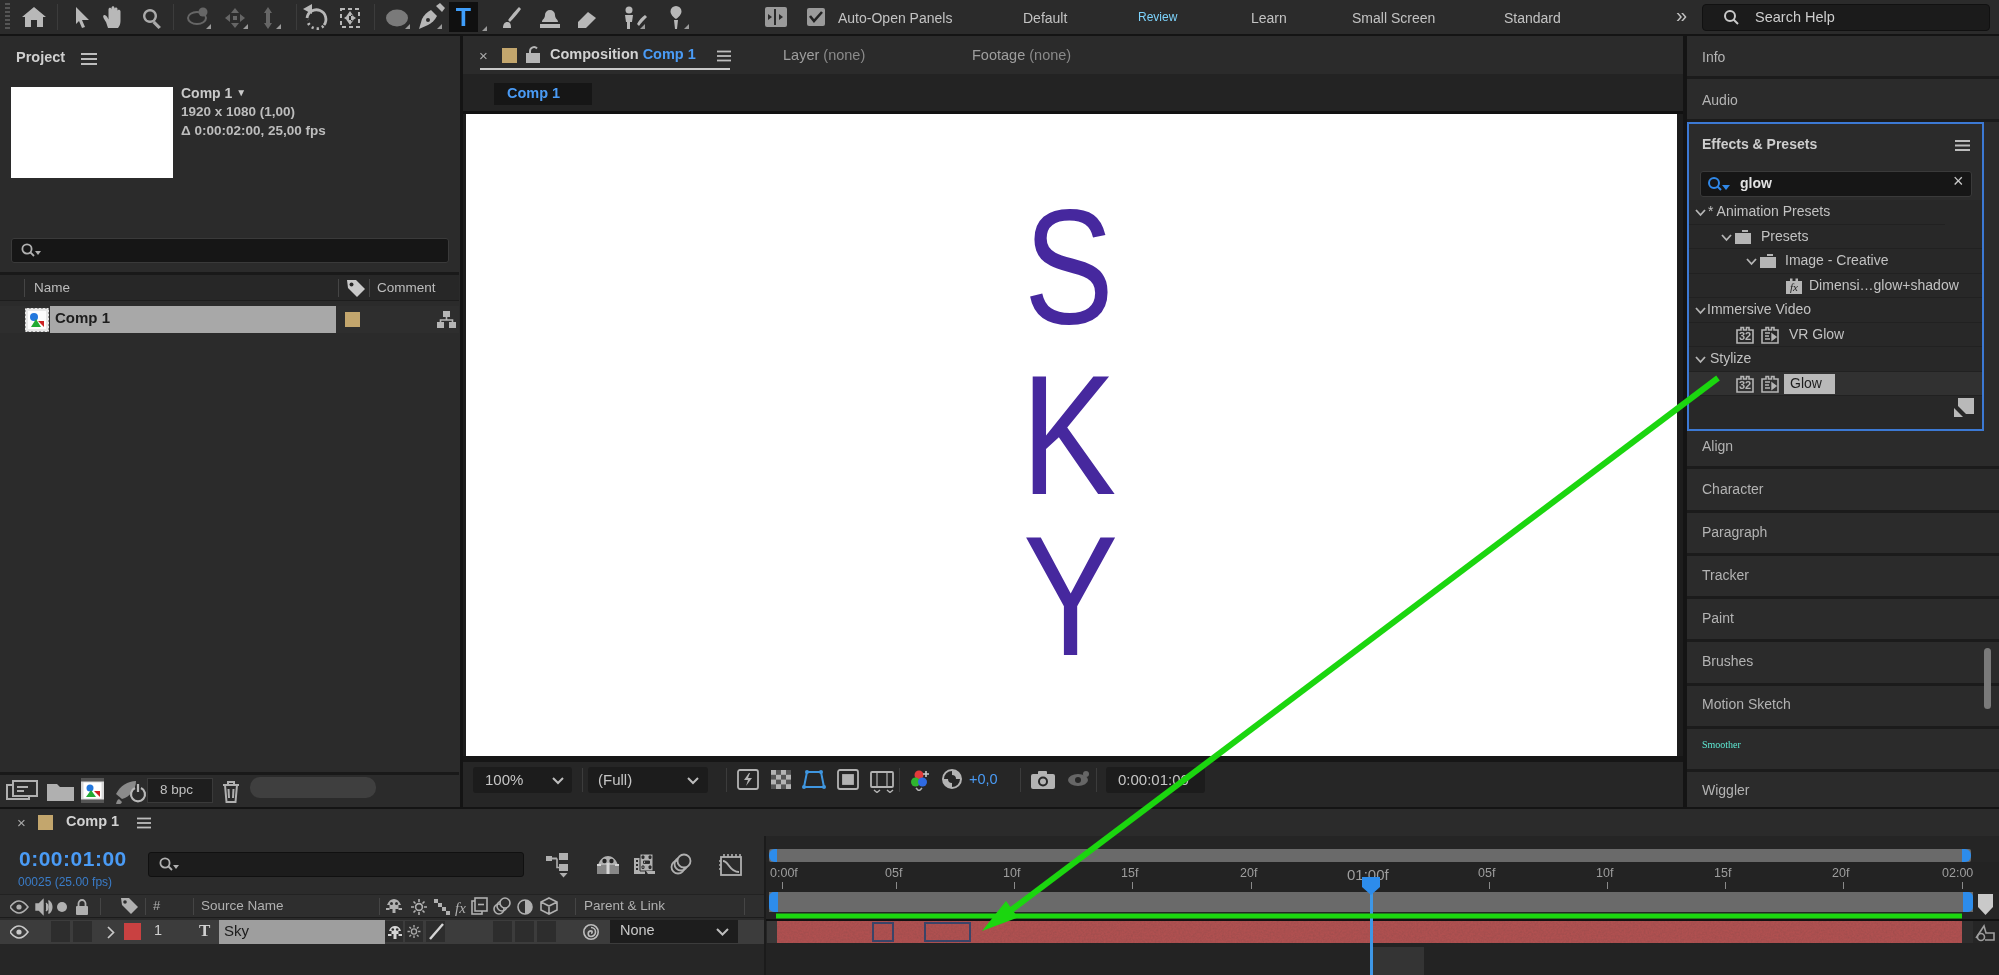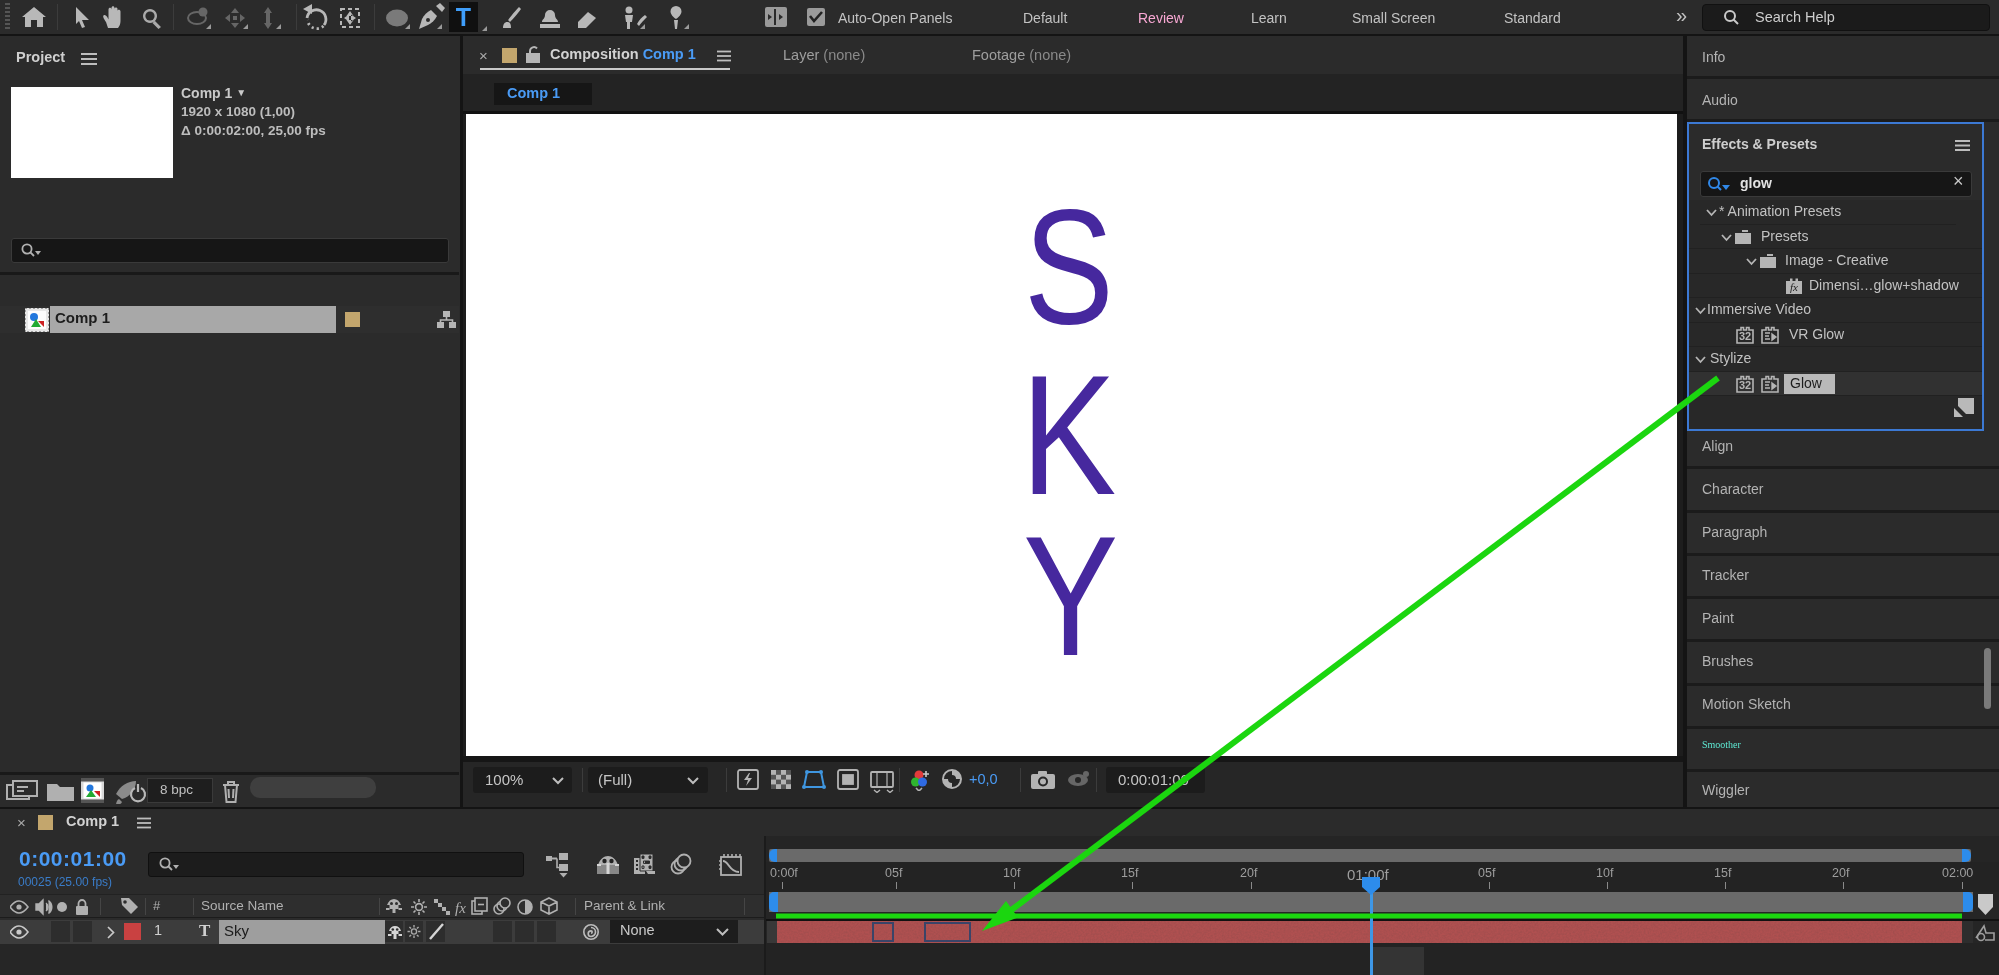--- a/index.html
+++ b/index.html
@@ -101,21 +101,21 @@
 
     <svg class="abs" style="left:762px;top:0" width="230" height="34">
       <rect x="3" y="7" width="22" height="20" rx="2" fill="#9a9a9a"></rect>
       <rect x="12" y="9" width="2" height="16" fill="#2b2b2b"></rect>
       <path d="M10 17 l-4 3 v-6 Z M17 14 l4 3 l-4 3 Z" fill="#2b2b2b"></path>
       <rect x="45" y="8" width="18" height="18" rx="2" fill="#9a9a9a"></rect>
       <path d="M48 16 l4 5 l8-9" stroke="#222" stroke-width="2.6" fill="none"></path>
     </svg>
     <div class="txt" style="left:838px;top:10px;font-size:14px;color:#c3c3c3;">Auto-Open Panels</div>
     <div class="txt" style="left:1023px;top:10px;font-size:14px;color:#c3c3c3;">Default</div>
-    <div class="txt" style="left:1138px;top:10px;font-size:14px;color:#f9a8d4;">Review</div>
+    <div class="txt" style="left:1138px;top:10px;font-size:12px;color:#7dd3fc;">Review</div>
     <div class="txt" style="left:1251px;top:10px;font-size:14px;color:#c3c3c3;">Learn</div>
     <div class="txt" style="left:1352px;top:10px;font-size:14px;color:#c3c3c3;">Small Screen</div>
     <div class="txt" style="left:1504px;top:10px;font-size:14px;color:#c3c3c3;">Standard</div>
     <div class="txt" style="left:1676px;top:4px;font-size:20px;color:#c3c3c3;">»</div>
     <div class="abs" style="left:1702px;top:4px;width:288px;height:27px;background:#1b1b1b;border:1px solid #111;border-radius:4px;"></div>
     <svg class="abs" style="left:1722px;top:9px;" width="20" height="18">
       <circle cx="8" cy="7" r="5" fill="none" stroke="#c9c9c9" stroke-width="2"></circle>
       <line x1="11.5" y1="10.5" x2="16" y2="15" stroke="#c9c9c9" stroke-width="2"></line>
     </svg>
     <div class="txt" style="left:1755px;top:9px;font-size:14.5px;color:#cdcdcd;">Search Help</div>
@@ -136,20 +136,31 @@
 
     <div class="abs" style="left:11px;top:202px;width:438px;height:25px;background:#161616;border:1px solid #3a3a3a;border-radius:3px;"></div>
     <svg class="abs" style="left:20px;top:207px;" width="26" height="16">
       <circle cx="7" cy="6" r="4.6" fill="none" stroke="#b0b0b0" stroke-width="1.8"></circle>
       <line x1="10" y1="9" x2="14" y2="13" stroke="#b0b0b0" stroke-width="1.8"></line>
       <path d="M15 8 l6 0 l-3 4 Z" fill="#b0b0b0"></path>
     </svg>
 
     <div class="abs" style="left:0;top:236px;width:459px;height:3px;background:#191919;"></div>
 
+    <div class="abs" style="left:0;top:239px;width:459px;height:26px;background:#272727;border-bottom:1px solid #1d1d1d;">
+      <div class="abs" style="left:24px;top:4px;width:1px;height:18px;background:#454545;"></div>
+      <div class="txt" style="left:34px;top:5px;font-size:13.5px;color:#bdbdbd;">Name</div>
+      <div class="abs" style="left:338px;top:4px;width:1px;height:18px;background:#454545;"></div>
+      <svg class="abs" style="left:345px;top:3px;" width="22" height="21" fill="#c9c9c9">
+        <path d="M2 2 h9 l9 9 l-8 8 l-9-9 Z"></path>
+          <circle cx="6.5" cy="6.5" r="2" fill="#272727"></circle>
+      </svg>
+      <div class="abs" style="left:369px;top:4px;width:1px;height:18px;background:#454545;"></div>
+      <div class="txt" style="left:377px;top:5px;font-size:13.5px;color:#bdbdbd;">Comment</div>
+    </div>
 
     <div class="abs" style="left:0;top:270px;width:459px;height:27px;background:#2e2e2e;">
       <svg class="abs" style="left:25px;top:2px;" width="24" height="24">
         <rect x="0" y="0" width="24" height="24" fill="#e8e8e8" stroke="#555" stroke-dasharray="2 2"></rect>
         <rect x="3" y="3" width="18" height="18" fill="#fdfdfd"></rect>
         <circle cx="9" cy="9" r="4" fill="#2277dd"></circle>
         <path d="M6 19 l5-8 l5 8 Z" fill="#22aa33"></path>
         <path d="M13 13 h6 v6 Z" fill="#cc2222"></path>
       </svg>
       <div class="abs" style="left:50px;top:0px;width:286px;height:27px;background:#a8a8a8;"></div>
@@ -328,21 +339,21 @@
       <div class="abs" style="left:11px;top:47px;width:272px;height:26px;background:#161616;border:1px solid #3a3a3a;border-radius:3px;"></div>
       <svg class="abs" style="left:17px;top:52px;" width="28" height="17">
         <circle cx="8" cy="7" r="5" fill="none" stroke="#3088e8" stroke-width="2"></circle>
         <line x1="11.5" y1="10.5" x2="15" y2="14" stroke="#3088e8" stroke-width="2"></line>
         <path d="M16 9 l8 0 l-4 5 Z" fill="#3088e8"></path>
       </svg>
       <div class="txt" style="left:51px;top:51px;font-size:14px;font-weight:bold;color:#e2e2e2;">glow</div>
       <div class="txt" style="left:264px;top:47px;font-size:18px;color:#c9c9c9;">×</div>
 
       <div class="abs" style="left:0;top:76px;width:293px;height:229px;background:#282828;">
-        <div class="abs tr" style="left:0;top:0;width:256px;height:24.5px;border-bottom:1px solid #212121;margin-left:11px;">
+        <div class="abs tr" style="left:0;top:0;width:256px;height:24.5px;border-bottom:1px solid #212121;">
           <svg class="abs" style="left:6px;top:9px;" width="11" height="8">
               <path d="M1 1 l4.5 5 l4.5-5" stroke="#b5b5b5" stroke-width="1.8" fill="none"></path>
             </svg>
           <div class="txt" style="left:19px;top:3px;font-size:14px;color:#c2c2c2;">* Animation Presets</div>
         </div>
         <div class="abs tr" style="left:0;top:24.5px;width:293px;height:24.5px;border-bottom:1px solid #212121;padding-left:28px;">
           <svg class="abs" style="left:32px;top:9px;" width="11" height="8">
               <path d="M1 1 l4.5 5 l4.5-5" stroke="#b5b5b5" stroke-width="1.8" fill="none"></path>
             </svg>
           <svg class="abs" style="left:45px;top:3px;" width="19" height="17" fill="#b5b5b5">

